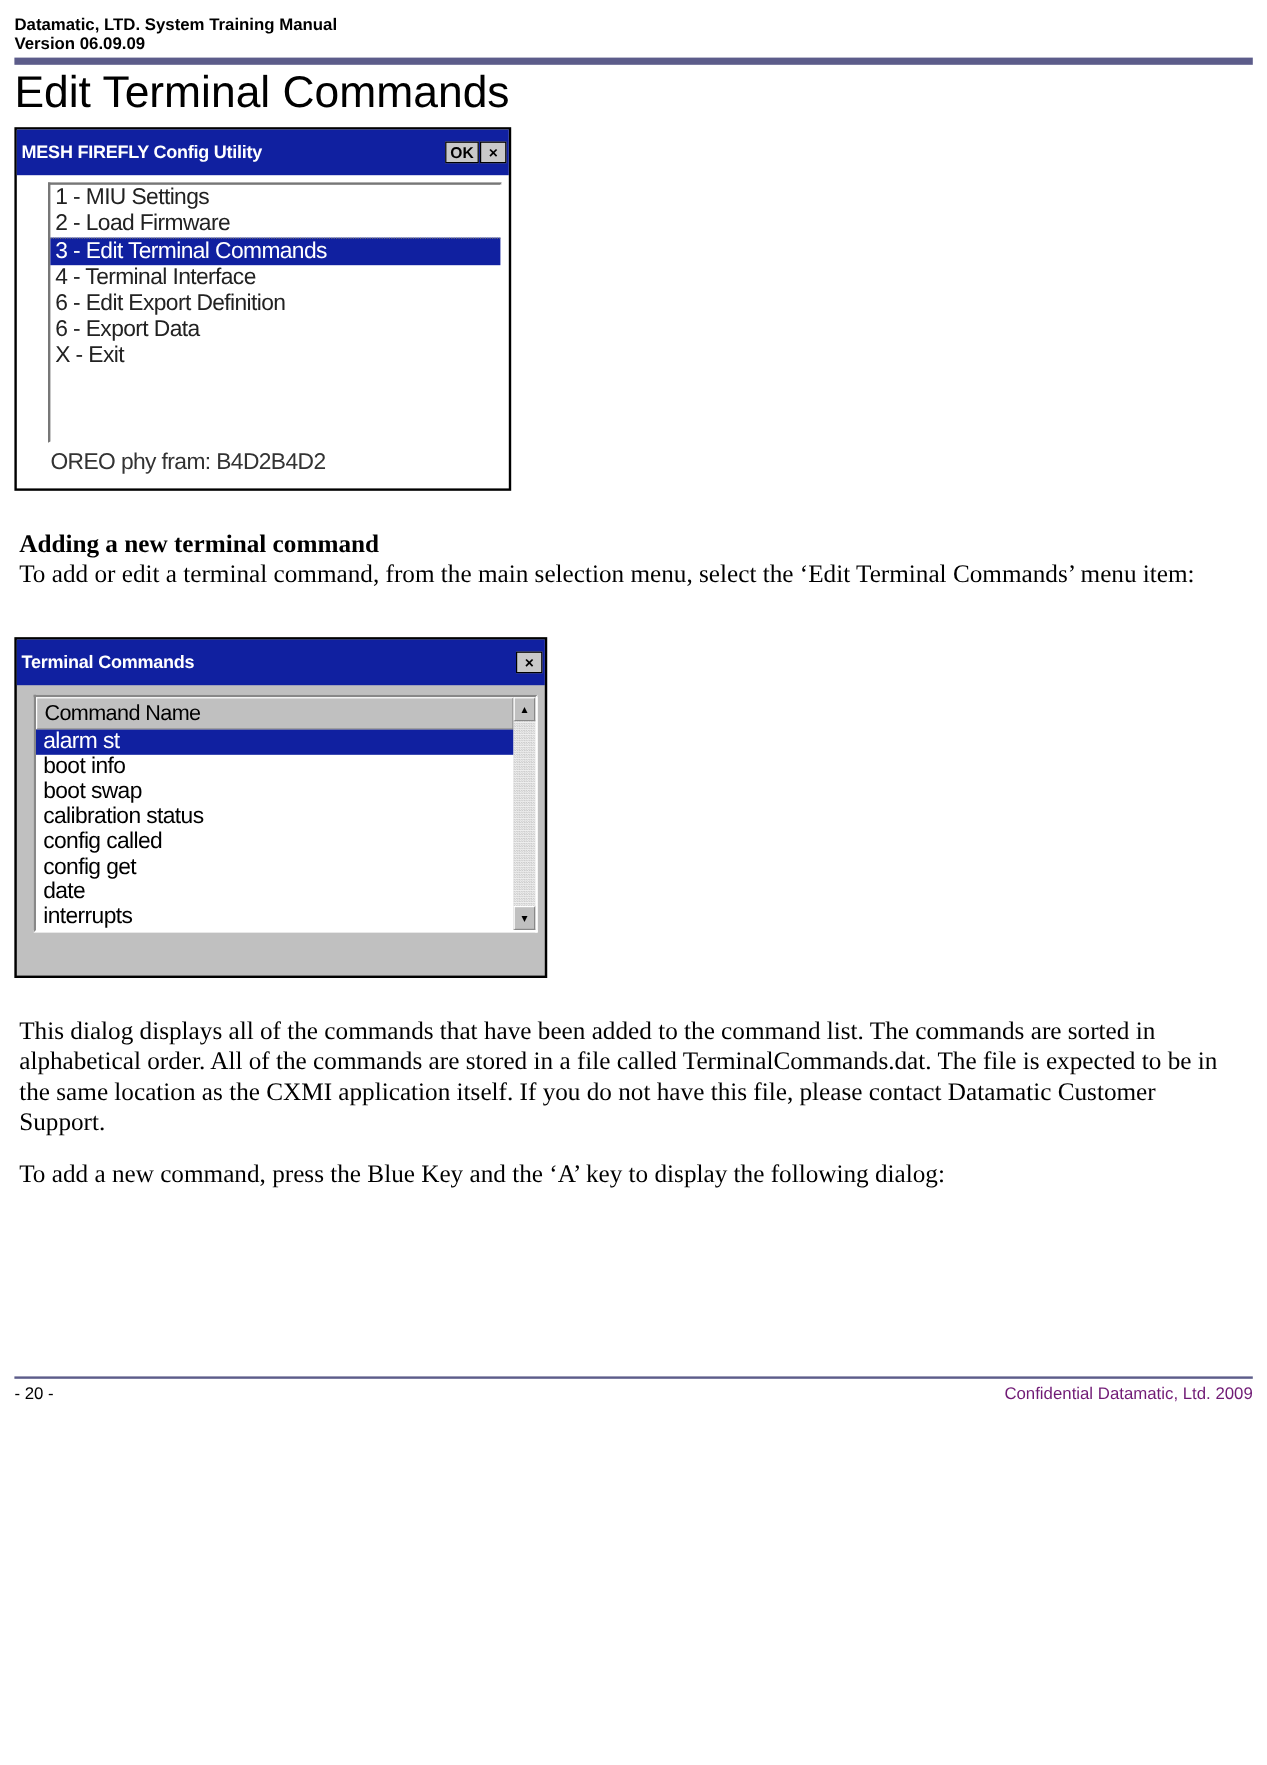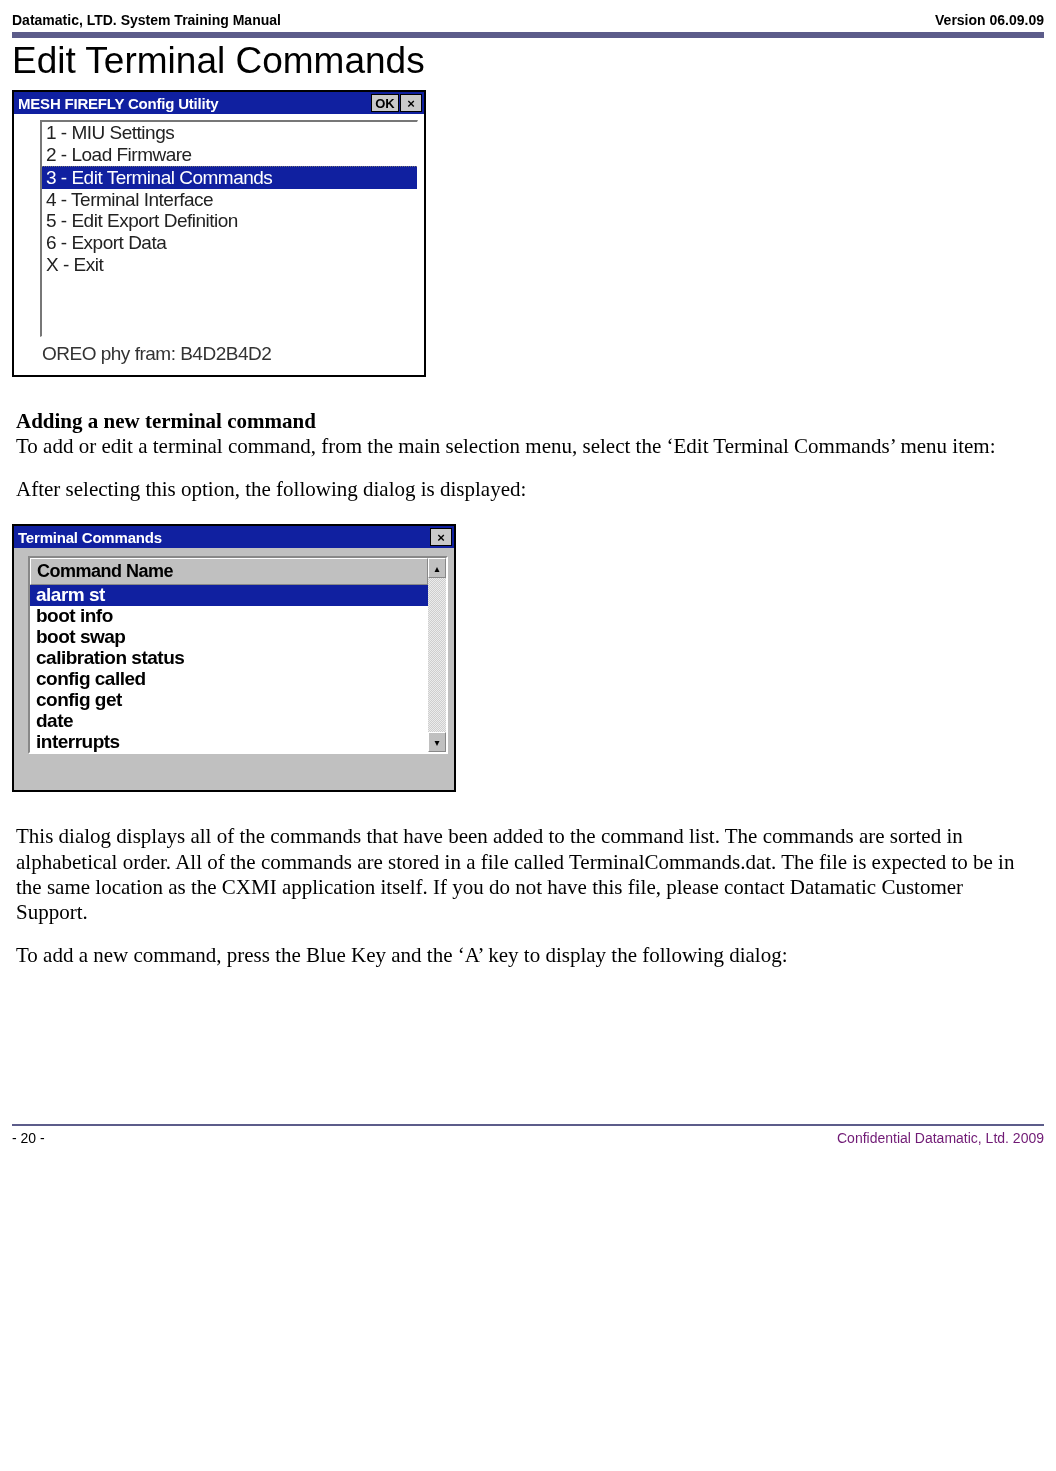--- a/index.html
+++ b/index.html
@@ -14,20 +14,21 @@
   padding: 12px 12px 10px 12px;
   box-sizing: border-box;
 }
 .header-row {
   display: flex;
   justify-content: space-between;
   font-family: Arial, Helvetica, sans-serif;
   font-size: 14px;
   font-weight: bold;
   padding: 0 0 4px 0;
+  flex-direction: column;
 }
 .thick-line {
   border-top: 6px solid #5c5c8a;
 }
 .section-title {
   font-family: Arial, Helvetica, sans-serif;
   font-size: 37px;
   margin: 2px 0 8px 0;
 }
 .body-text {
@@ -49,21 +50,21 @@
   margin: 4px 0 6px 0;
 }
 .titlebar {
   display: flex;
   align-items: center;
   background: linear-gradient(#1020a0, #1020a0);
   color: #fff;
   font-family: Tahoma, Arial, sans-serif;
   font-size: 15px;
   font-weight: bold;
-  height: 22px;
+  height: 38px;
   padding: 0 2px 0 4px;
 }
 .titlebar .title-text {
   flex: 1;
   letter-spacing: -.2px;
 }
 .titlebar .btn, .titlebar .btn-ok {
   background: #c9c9c9;
   border: 1px solid #000;
   color: #000;
@@ -124,21 +125,21 @@
 .win2-body {
   padding: 8px 6px 36px 14px;
 }
 .list-outer {
   border: 2px solid #888;
   border-right: 2px solid #fff;
   border-bottom: 2px solid #fff;
   background: #fff;
   display: flex;
 }
-.list-main { flex: 1; font-weight: bold; }
+.list-main { flex: 1; }
 .col-header {
   background: #c0c0c0;
   border: 1px solid #888;
   border-top-color: #fff;
   border-left-color: #fff;
   font-family: Tahoma, Arial, sans-serif;
   font-size: 18px;
   padding: 2px 6px;
   letter-spacing: -.5px;
 }
@@ -202,36 +203,35 @@
       <span class="title-text">MESH FIREFLY Config Utility</span>
       <span class="btn-ok">OK</span>
       <span class="btn">×</span>
     </div>
     <div class="win-body">
       <div class="menu-list">
         <div class="menu-item">1 - MIU Settings</div>
         <div class="menu-item">2 - Load Firmware</div>
         <div class="menu-item selected dotted">3 - Edit Terminal Commands</div>
         <div class="menu-item">4 - Terminal Interface</div>
-        <div class="menu-item">5 - Edit Export Definition</div>
+        <div class="menu-item">6 - Edit Export Definition</div>
         <div class="menu-item">6 - Export Data</div>
         <div class="menu-item">X - Exit</div>
         <div class="menu-blank"></div>
       </div>
       <div class="status-line">OREO phy fram: B4D2B4D2</div>
     </div>
   </div>
 
   <div class="spacer-md"></div>
 
   <div class="body-text bold">Adding a new terminal command</div>
   <div class="body-text">To add or edit a terminal command, from the main selection menu, select the ‘Edit Terminal Commands’ menu item:</div>
 
   <div class="spacer-sm"></div>
-  <div class="body-text">After selecting this option, the following dialog is displayed:</div>
   <div class="spacer-sm"></div>
 
   <div class="win2">
     <div class="titlebar">
       <span class="title-text">Terminal Commands</span>
       <span class="btn">×</span>
     </div>
     <div class="win2-body">
       <div class="list-outer">
         <div class="list-main">

